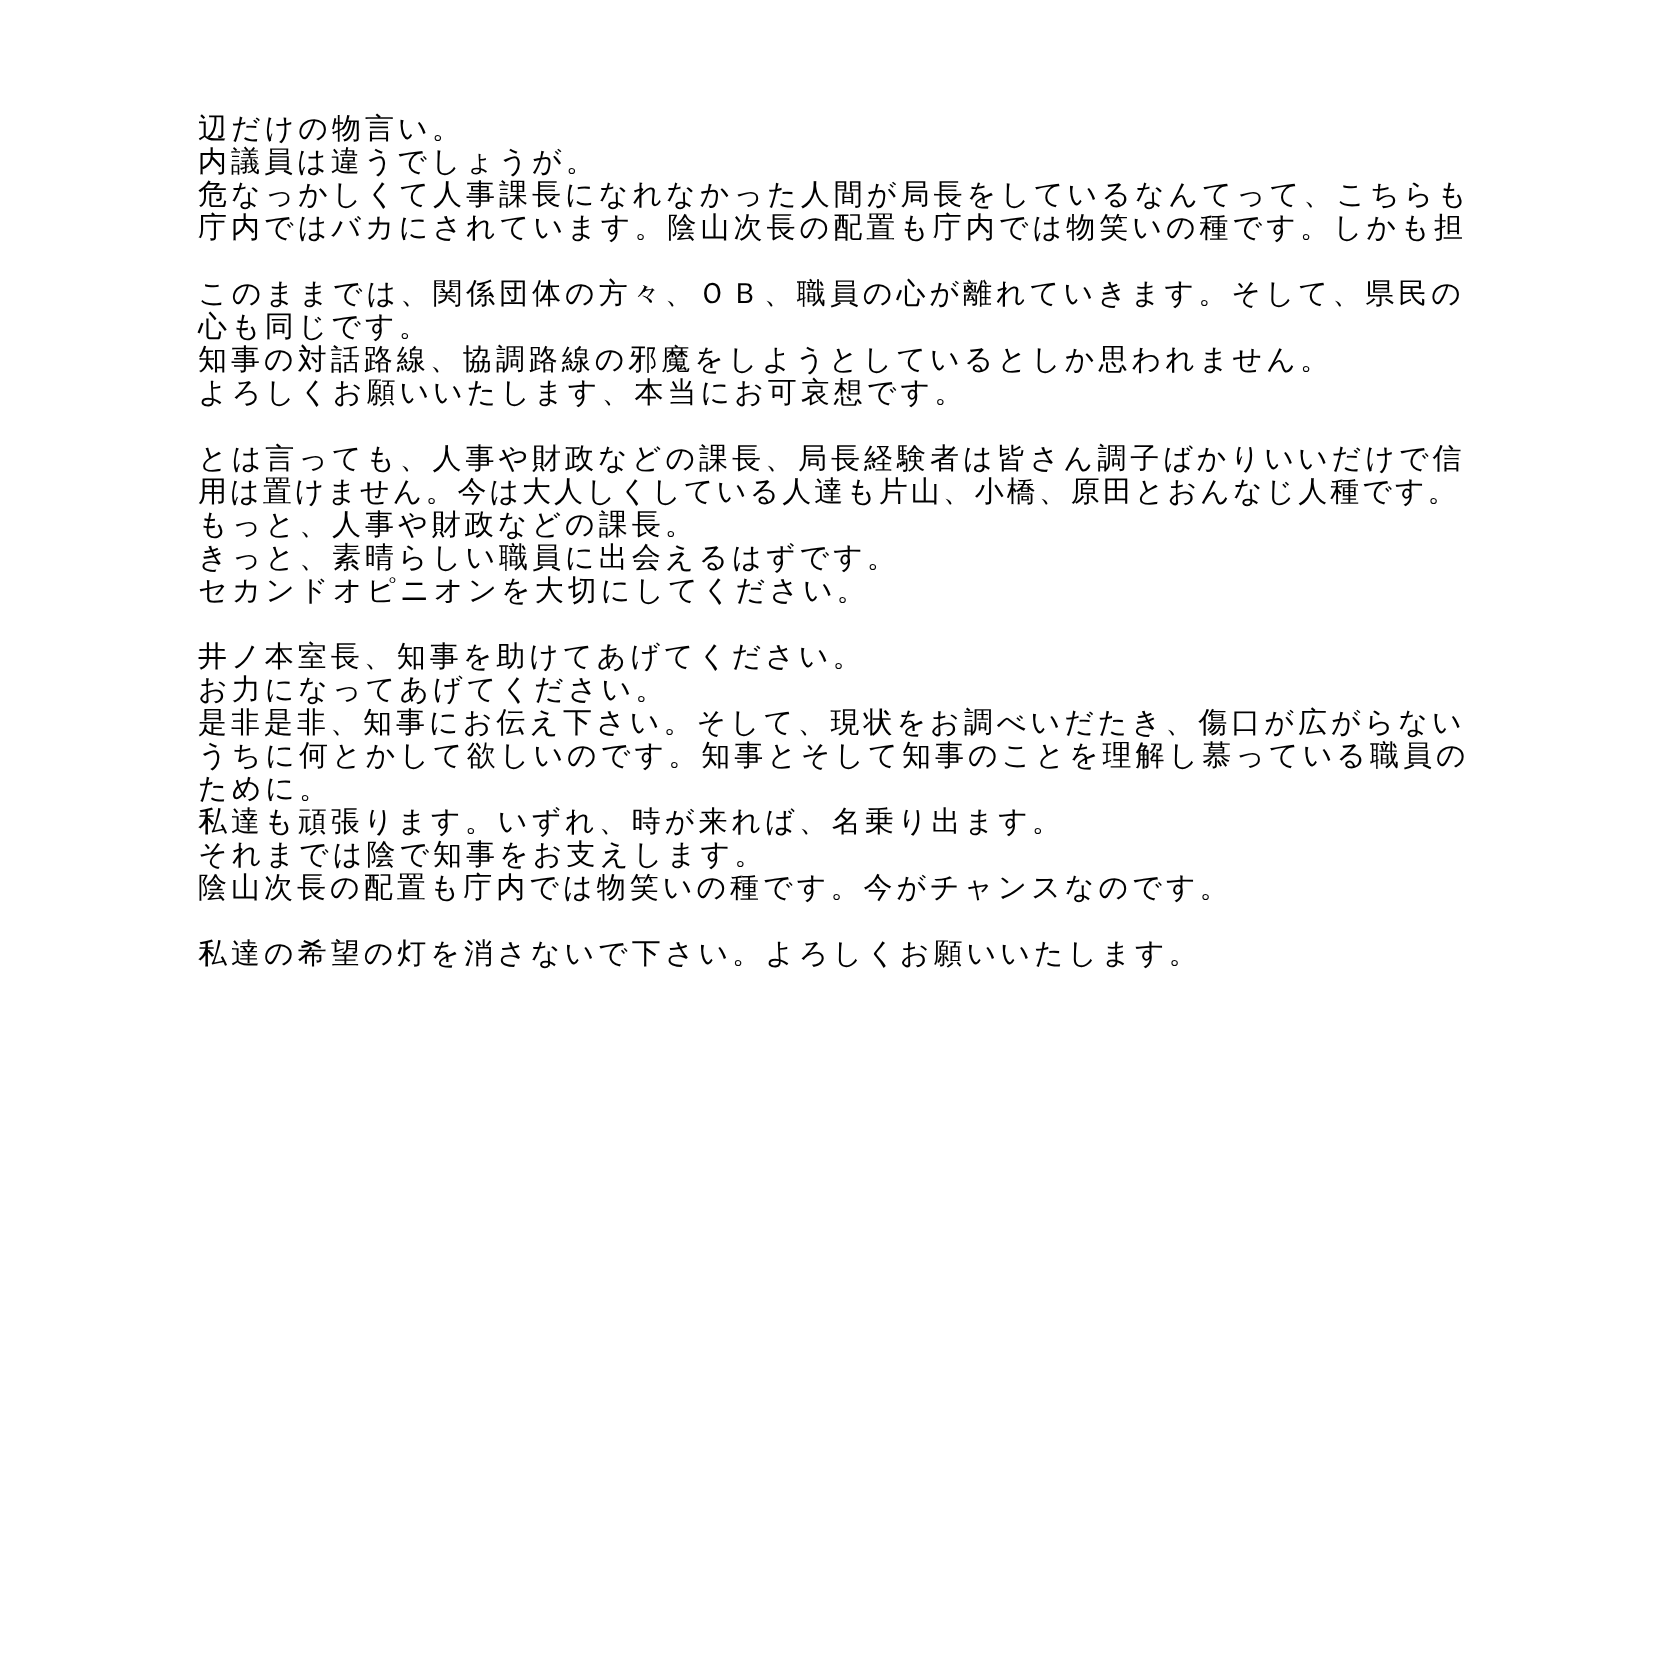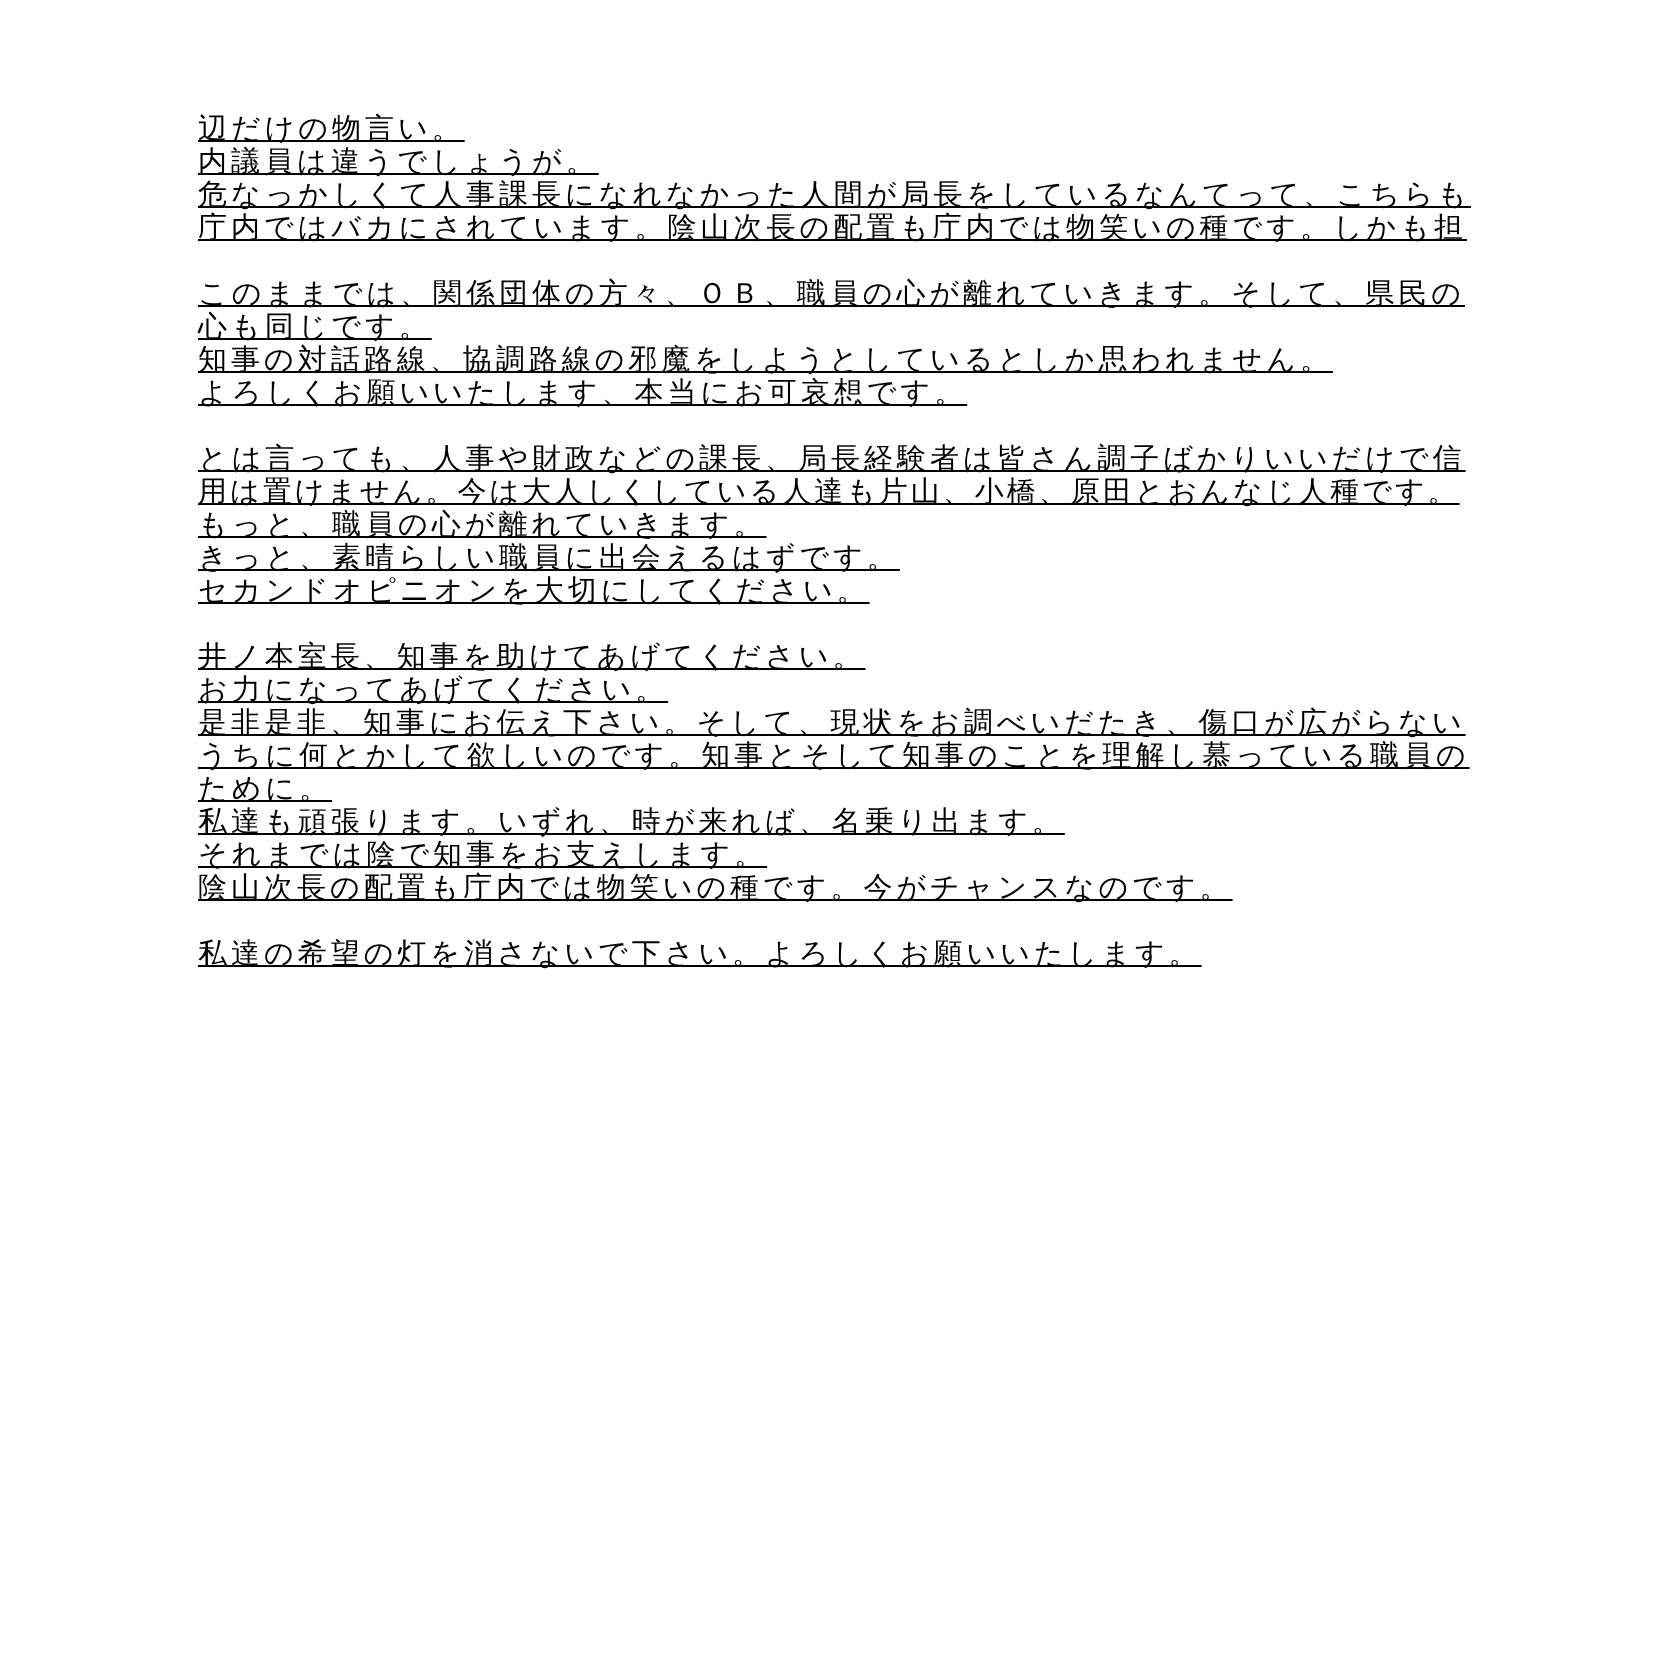--- a/index.html
+++ b/index.html
@@ -25,21 +25,20 @@
   }
   .doc-body {
     position: absolute;
     left: 198px;
     top: 112px;
     width: 1280px;
   }
   .paragraph {
     margin: 0 0 33px 0;
     padding: 0;
-    text-decoration: underline;
   }
   .text-line {
     font-size: 29px;
     line-height: 33px;
     min-height: 33px;
     letter-spacing: 4px;
     white-space: nowrap;
     font-kerning: none;
   }
   
@@ -60,21 +59,21 @@
       </div>
       <div class="paragraph">
         <div class="text-line">このままでは、関係団体の方々、ＯＢ、職員の心が離れていきます。そして、県民の</div>
         <div class="text-line">心も同じです。</div>
         <div class="text-line">知事の対話路線、協調路線の邪魔をしようとしているとしか思われません。</div>
         <div class="text-line">よろしくお願いいたします、本当にお可哀想です。</div>
       </div>
       <div class="paragraph">
         <div class="text-line">とは言っても、人事や財政などの課長、局長経験者は皆さん調子ばかりいいだけで信</div>
         <div class="text-line tight">用は置けません。今は大人しくしている人達も片山、小橋、原田とおんなじ人種です。</div>
-        <div class="text-line">もっと、職員の心が離れていきます。</div>
+        <div class="text-line">もっと、人事や財政などの課長。</div>
         <div class="text-line">きっと、素晴らしい職員に出会えるはずです。</div>
         <div class="text-line">セカンドオピニオンを大切にしてください。</div>
       </div>
       <div class="paragraph">
         <div class="text-line">井ノ本室長、知事を助けてあげてください。</div>
         <div class="text-line">お力になってあげてください。</div>
         <div class="text-line">是非是非、知事にお伝え下さい。そして、現状をお調べいだたき、傷口が広がらない</div>
         <div class="text-line">うちに何とかして欲しいのです。知事とそして知事のことを理解し慕っている職員の</div>
         <div class="text-line">ために。</div>
         <div class="text-line">私達も頑張ります。いずれ、時が来れば、名乗り出ます。</div>

